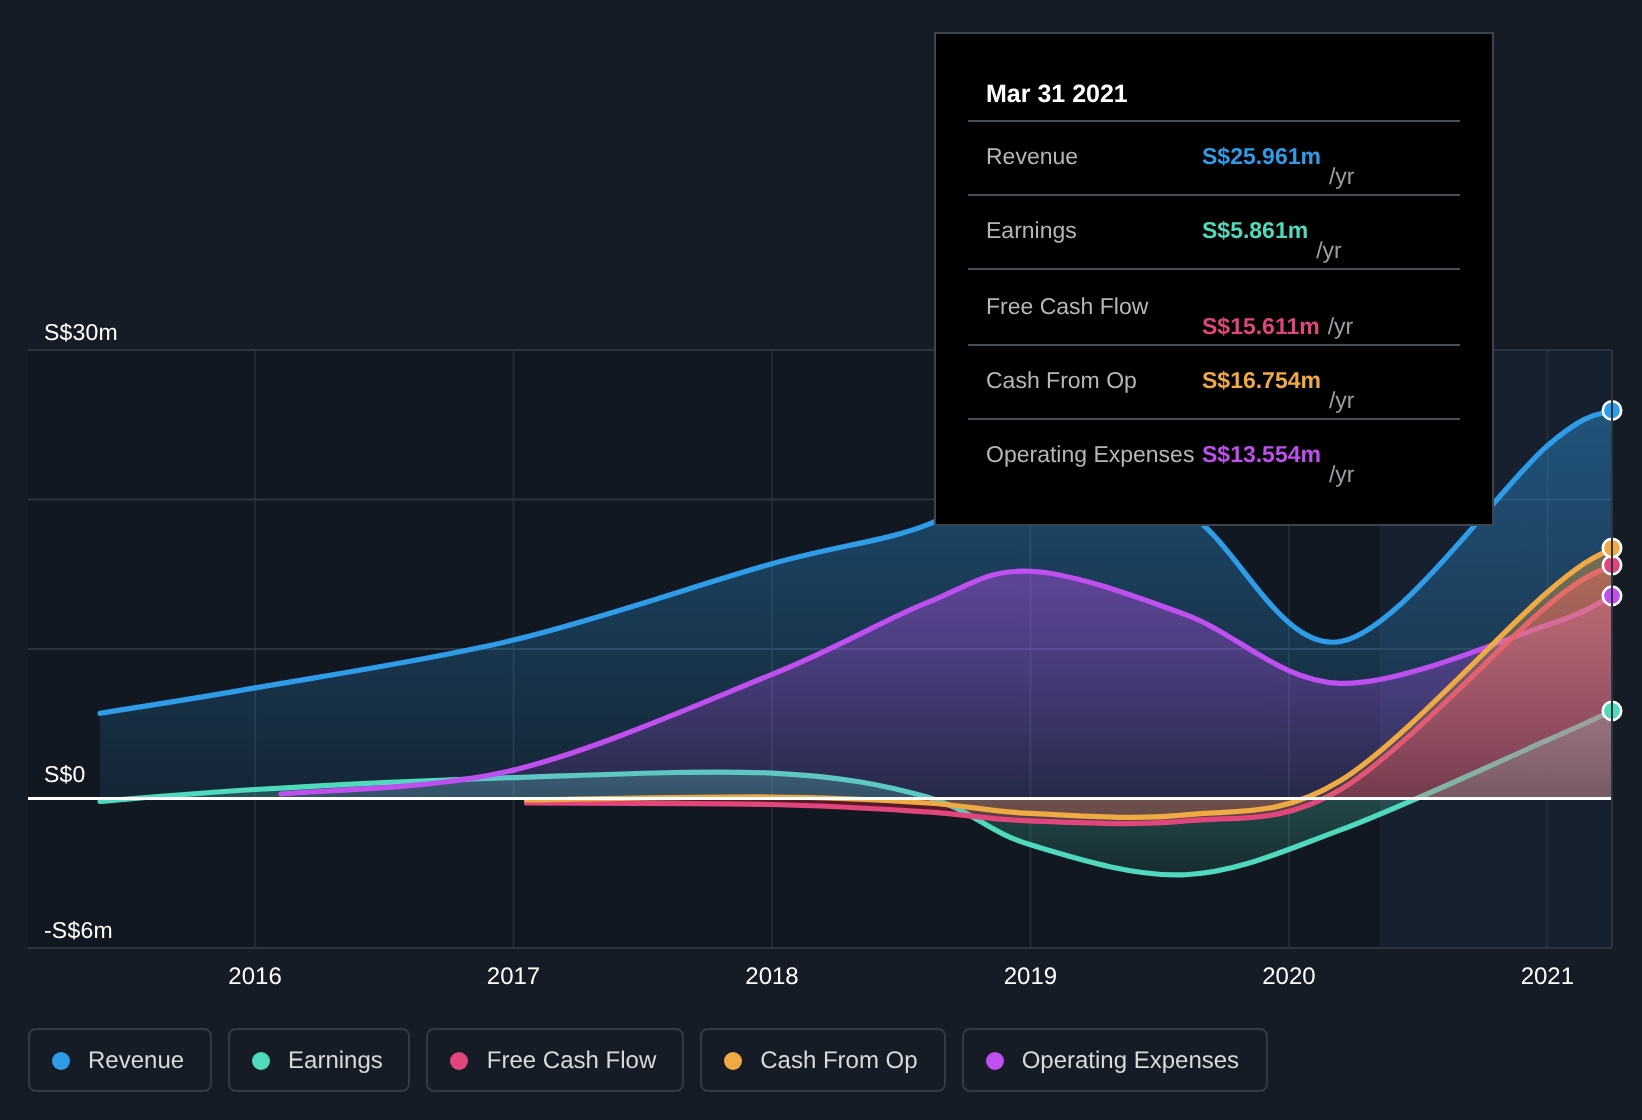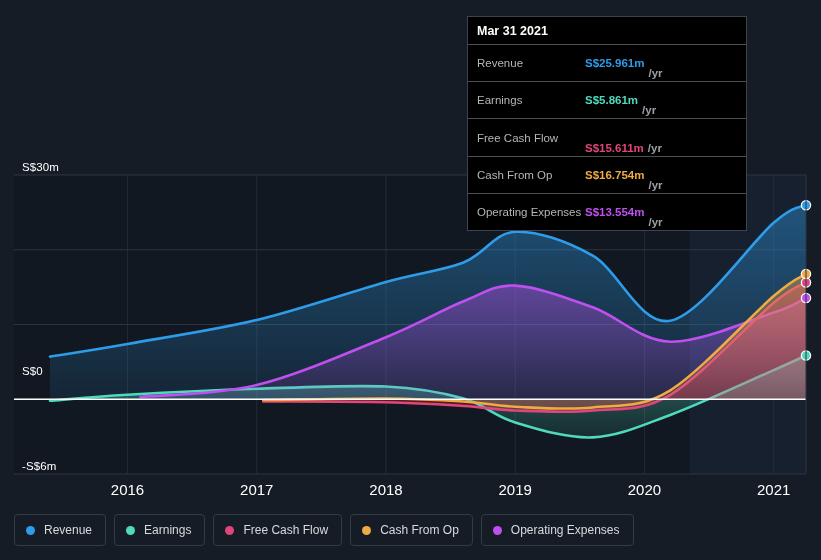--- a/index.html
+++ b/index.html
@@ -39,37 +39,37 @@
   
   .y-label {
     position: absolute;
     font-size: 11.5px;
     color: #ffffff;
     letter-spacing: .1px;
     white-space: nowrap;
   }
   .x-label {
     position: absolute;
-    font-size: 15px;
+    font-size: 12px;
     color: #ffffff;
     transform: translateX(-50%);
     white-space: nowrap;
     top: 481px;
   }
 
   
   #tooltip {
     position: absolute;
     left: 467px;
     top: 16px;
     width: 280px;
     background: #000000;
     border: 1px solid #3c4450;
     box-sizing: border-box;
-    padding: 0;
+    padding: 16px;
     z-index: 40;
   }
   #tooltip .tt-title {
     font-size: 12.5px;
     font-weight: bold;
     color: #ffffff;
     padding: 7px 9px 6px 9px;
   }
   .tt-row {
     display: flex;
@@ -88,21 +88,21 @@
     flex: 0 0 108px;
     white-space: nowrap;
   }
   .tt-val {
     font-weight: bold;
     white-space: nowrap;
   }
   .tt-unit {
     color: #9aa0a6;
     margin-left: 4px;
-    font-weight: bold;
+    font-weight: normal;
     white-space: nowrap;
     margin-top: 20px;
   }
   .tt-margin-val {
     color: #ffffff;
     font-weight: bold;
     white-space: nowrap;
   }
 
   
@@ -197,21 +197,21 @@
         <circle cx="806" cy="355.439025" r="4.6" fill="#4fd9bd" stroke="#ffffff" stroke-width="1.3"></circle>
         <circle cx="806" cy="282.557775" r="4.6" fill="#e0457b" stroke="#ffffff" stroke-width="1.3"></circle>
         <circle cx="806" cy="274.01385" r="4.6" fill="#efaa43" stroke="#ffffff" stroke-width="1.3"></circle>
         <circle cx="806" cy="297.93385" r="4.6" fill="#c04ff0" stroke="#ffffff" stroke-width="1.3"></circle>
         <line x1="806" x2="806" y1="175" y2="474" stroke="#2c3440" stroke-width="1"></line>
       </svg>
   </div>
 
   <div id="axis-labels">
       <div class="y-label" style="left: 22px; top: 161px;">S$30m</div>
-      <div class="y-label" style="left: 22px; top: 365px;">S$0</div>
+      <div class="y-label" style="left: 22px; top: 382px;">S$0</div>
       <div class="y-label" style="left: 22px; top: 460px;">-S$6m</div>
       <div class="x-label" style="left: 127.538px;">2016</div>
       <div class="x-label" style="left: 256.769px;">2017</div>
       <div class="x-label" style="left: 386px;">2018</div>
       <div class="x-label" style="left: 515.231px;">2019</div>
       <div class="x-label" style="left: 644.462px;">2020</div>
       <div class="x-label" style="left: 773.692px;">2021</div>
     </div>
 
   <div id="tooltip">

